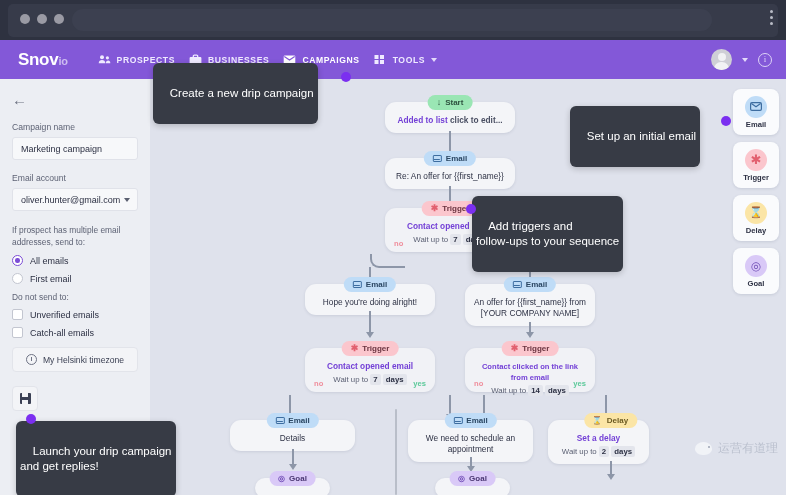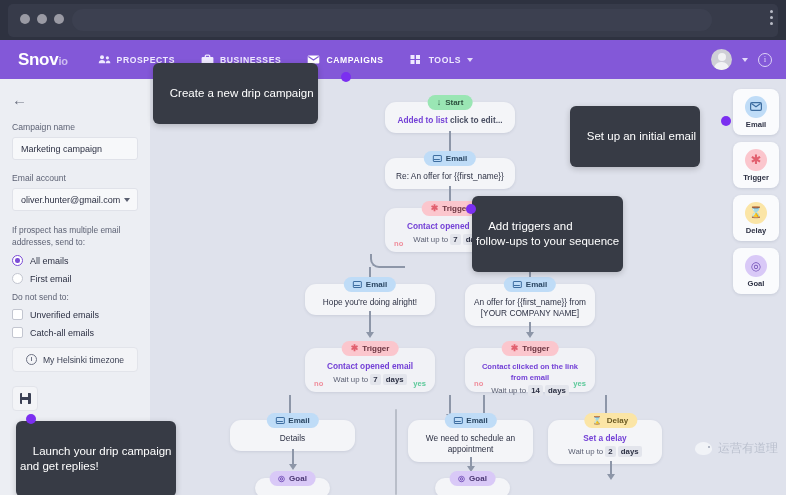--- a/index.html
+++ b/index.html
@@ -29,21 +29,21 @@
   .kebab { position:absolute; right:13px; top:10px; display:flex; flex-direction:column; gap:3px; align-items:center;}
   .kebab i { width:3px; height:3px; border-radius:50%; background:#b9bcc6; display:block;}
 
   
   .nav {
     position:absolute; left:0; top:40px; width:786px; height:39px;
     background:#8358d8; display:flex; align-items:center;
   }
   .brand { margin-left:18px; font-size:17px; font-weight:bold; color:#fff; letter-spacing:-0.3px;}
   .brand .io { font-size:11px; color:#cdbdf0; font-weight:bold;}
-  .nav-items { display:flex; align-items:center; margin-left:30px; gap:26px;}
+  .nav-items { display:flex; align-items:center; margin-left:30px; gap:14px;}
   .nav-item { display:flex; align-items:center; gap:6px; color:#efeaff; font-size:8.6px; font-weight:bold; letter-spacing:0.6px; cursor:pointer;}
   .nav-item.active { color:#fff; }
   .nav-ic { width:13px; height:11px; display:inline-block; position:relative; }
   .nav-right { position:absolute; right:14px; top:0; height:39px; display:flex; align-items:center; gap:10px;}
   .avatar { width:21px; height:21px; border-radius:50%; background:#cfcfd6; position:relative; overflow:hidden; }
   .avatar::before{content:"";position:absolute;left:6.5px;top:3.5px;width:8px;height:8px;border-radius:50%;background:#f2f2f4;}
   .avatar::after{content:"";position:absolute;left:3px;top:13px;width:15px;height:11px;border-radius:7px 7px 0 0;background:#f2f2f4;}
   .caret { width:0;height:0;border-left:3.5px solid transparent;border-right:3.5px solid transparent;border-top:4px solid #e3d9fa;}
   .infoic { width:14px;height:14px;border-radius:50%;border:1.3px solid #ddd2f7;color:#ddd2f7;font-size:9px;line-height:11px;text-align:center;font-family:"Liberation Serif",serif;}
 
@@ -394,21 +394,21 @@
         <span>We need to schedule an appointment</span>
       </div>
     </div>
     <div class="arrow" style="left:320px;top:378px;height:10px;"></div>
 
     <div class="node" style="left:398px;top:334px;width:125px;">
       <div class="chip delay">
         <span class="ic-hg">⌛</span>
         <span>Delay</span>
       </div>
-      <div class="card" style="width:114px;">
+      <div class="card" style="width:101px;">
         <div class="lnk">Set a delay</div>
         <div class="wait">
           <span>Wait up to</span>
           <span class="pill">2</span>
           <span class="pill">days</span>
         </div>
       </div>
     </div>
     <div class="arrow" style="left:460px;top:382px;height:14px;"></div>
 

